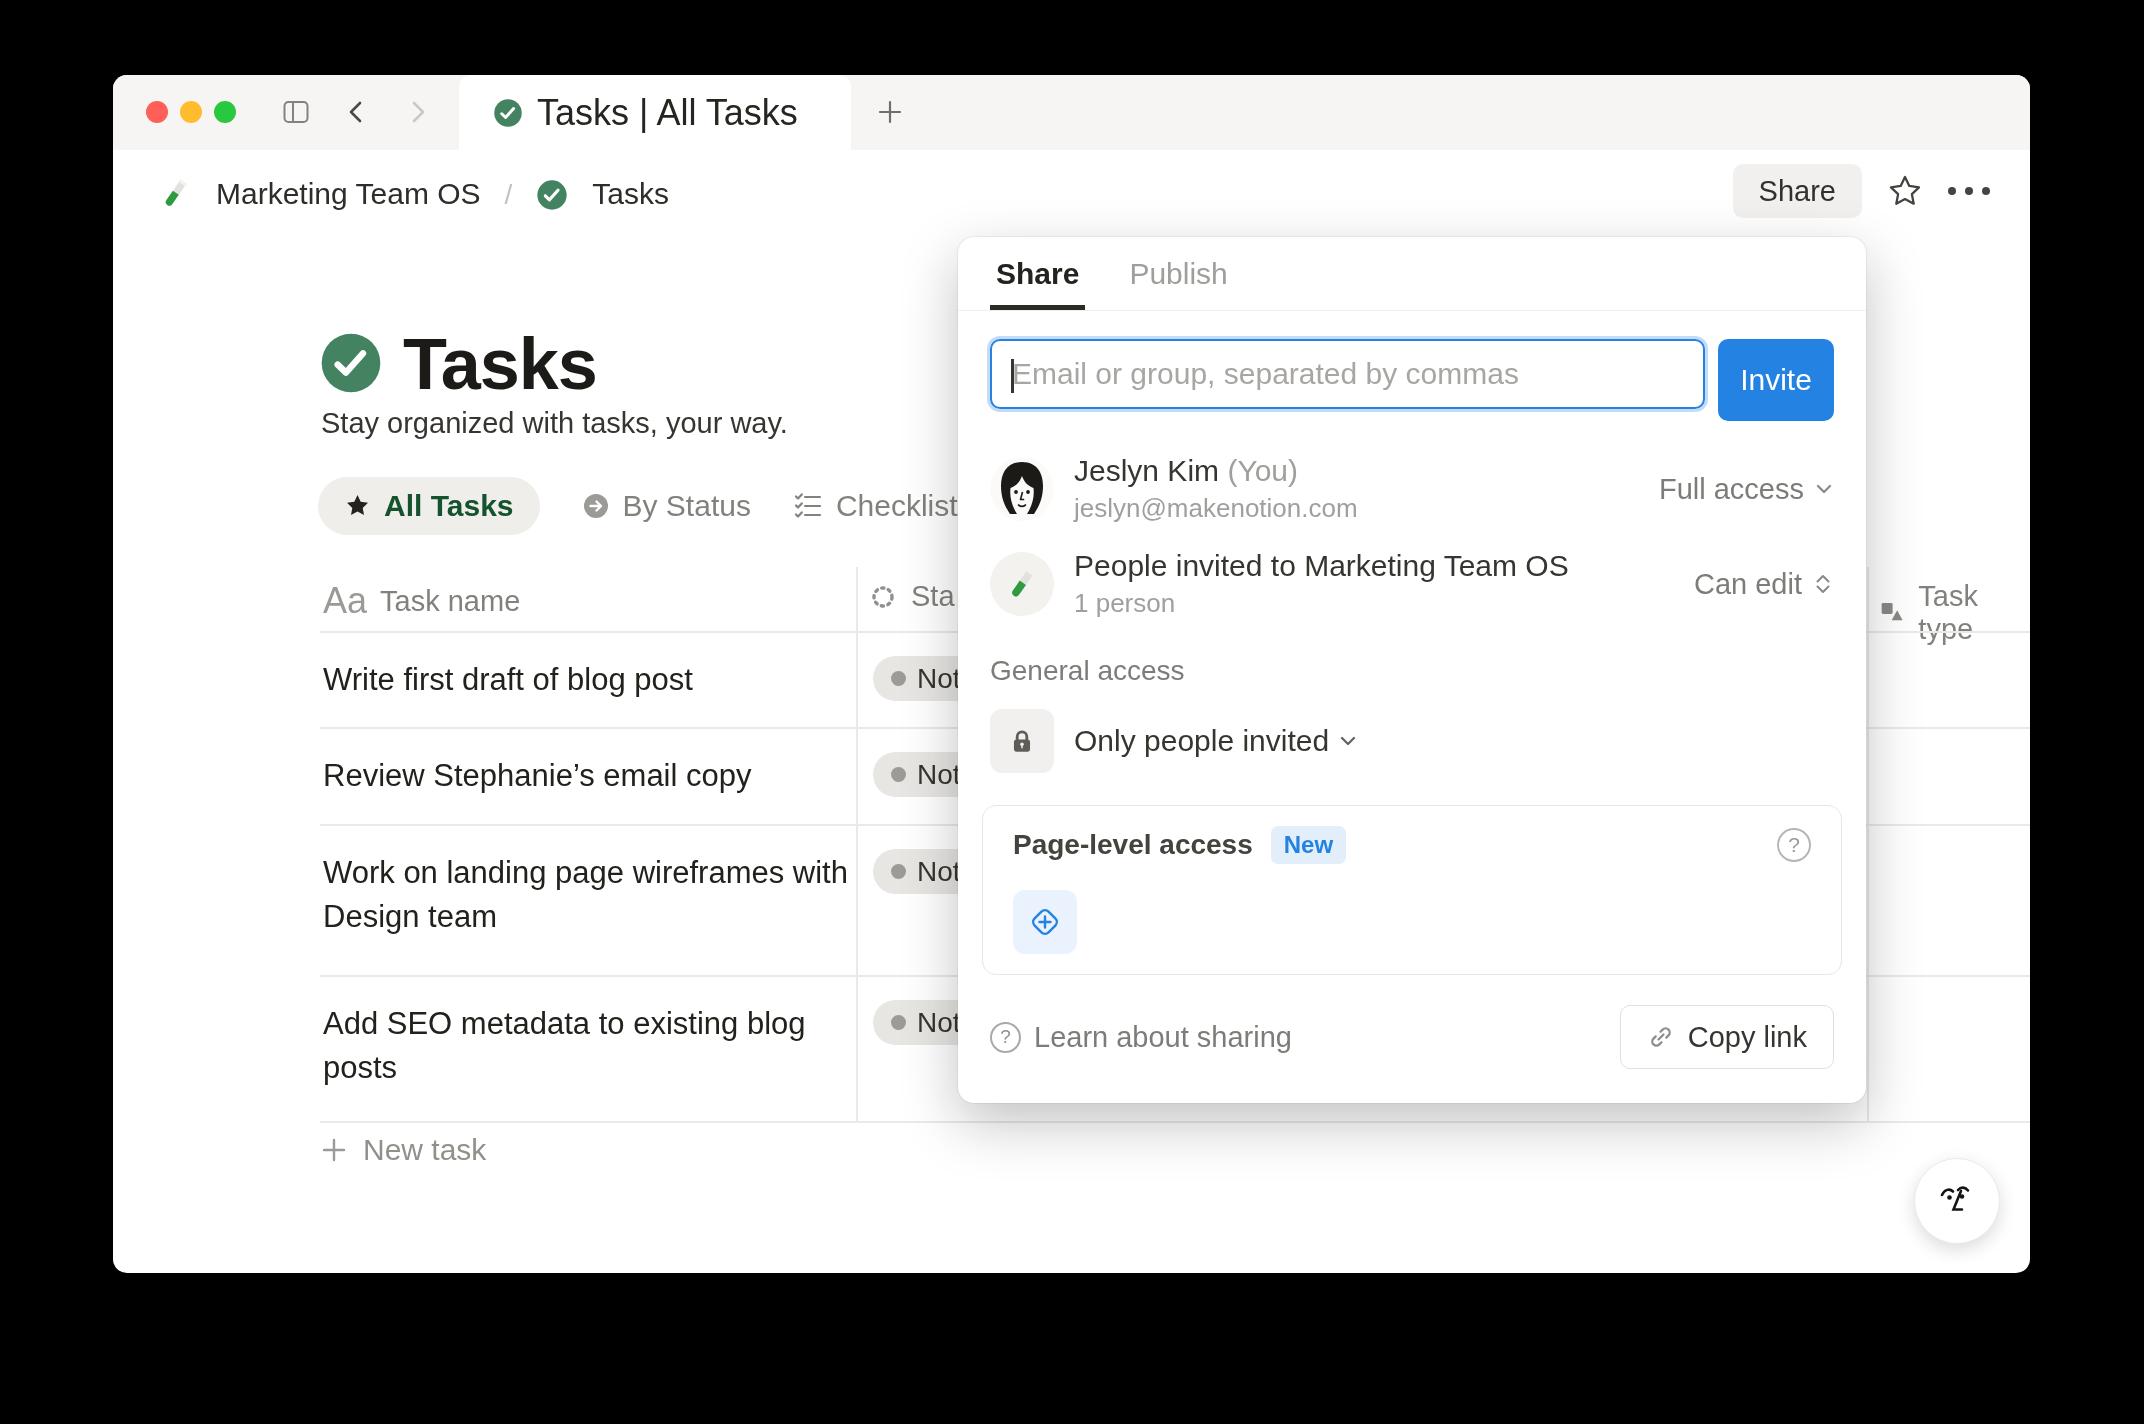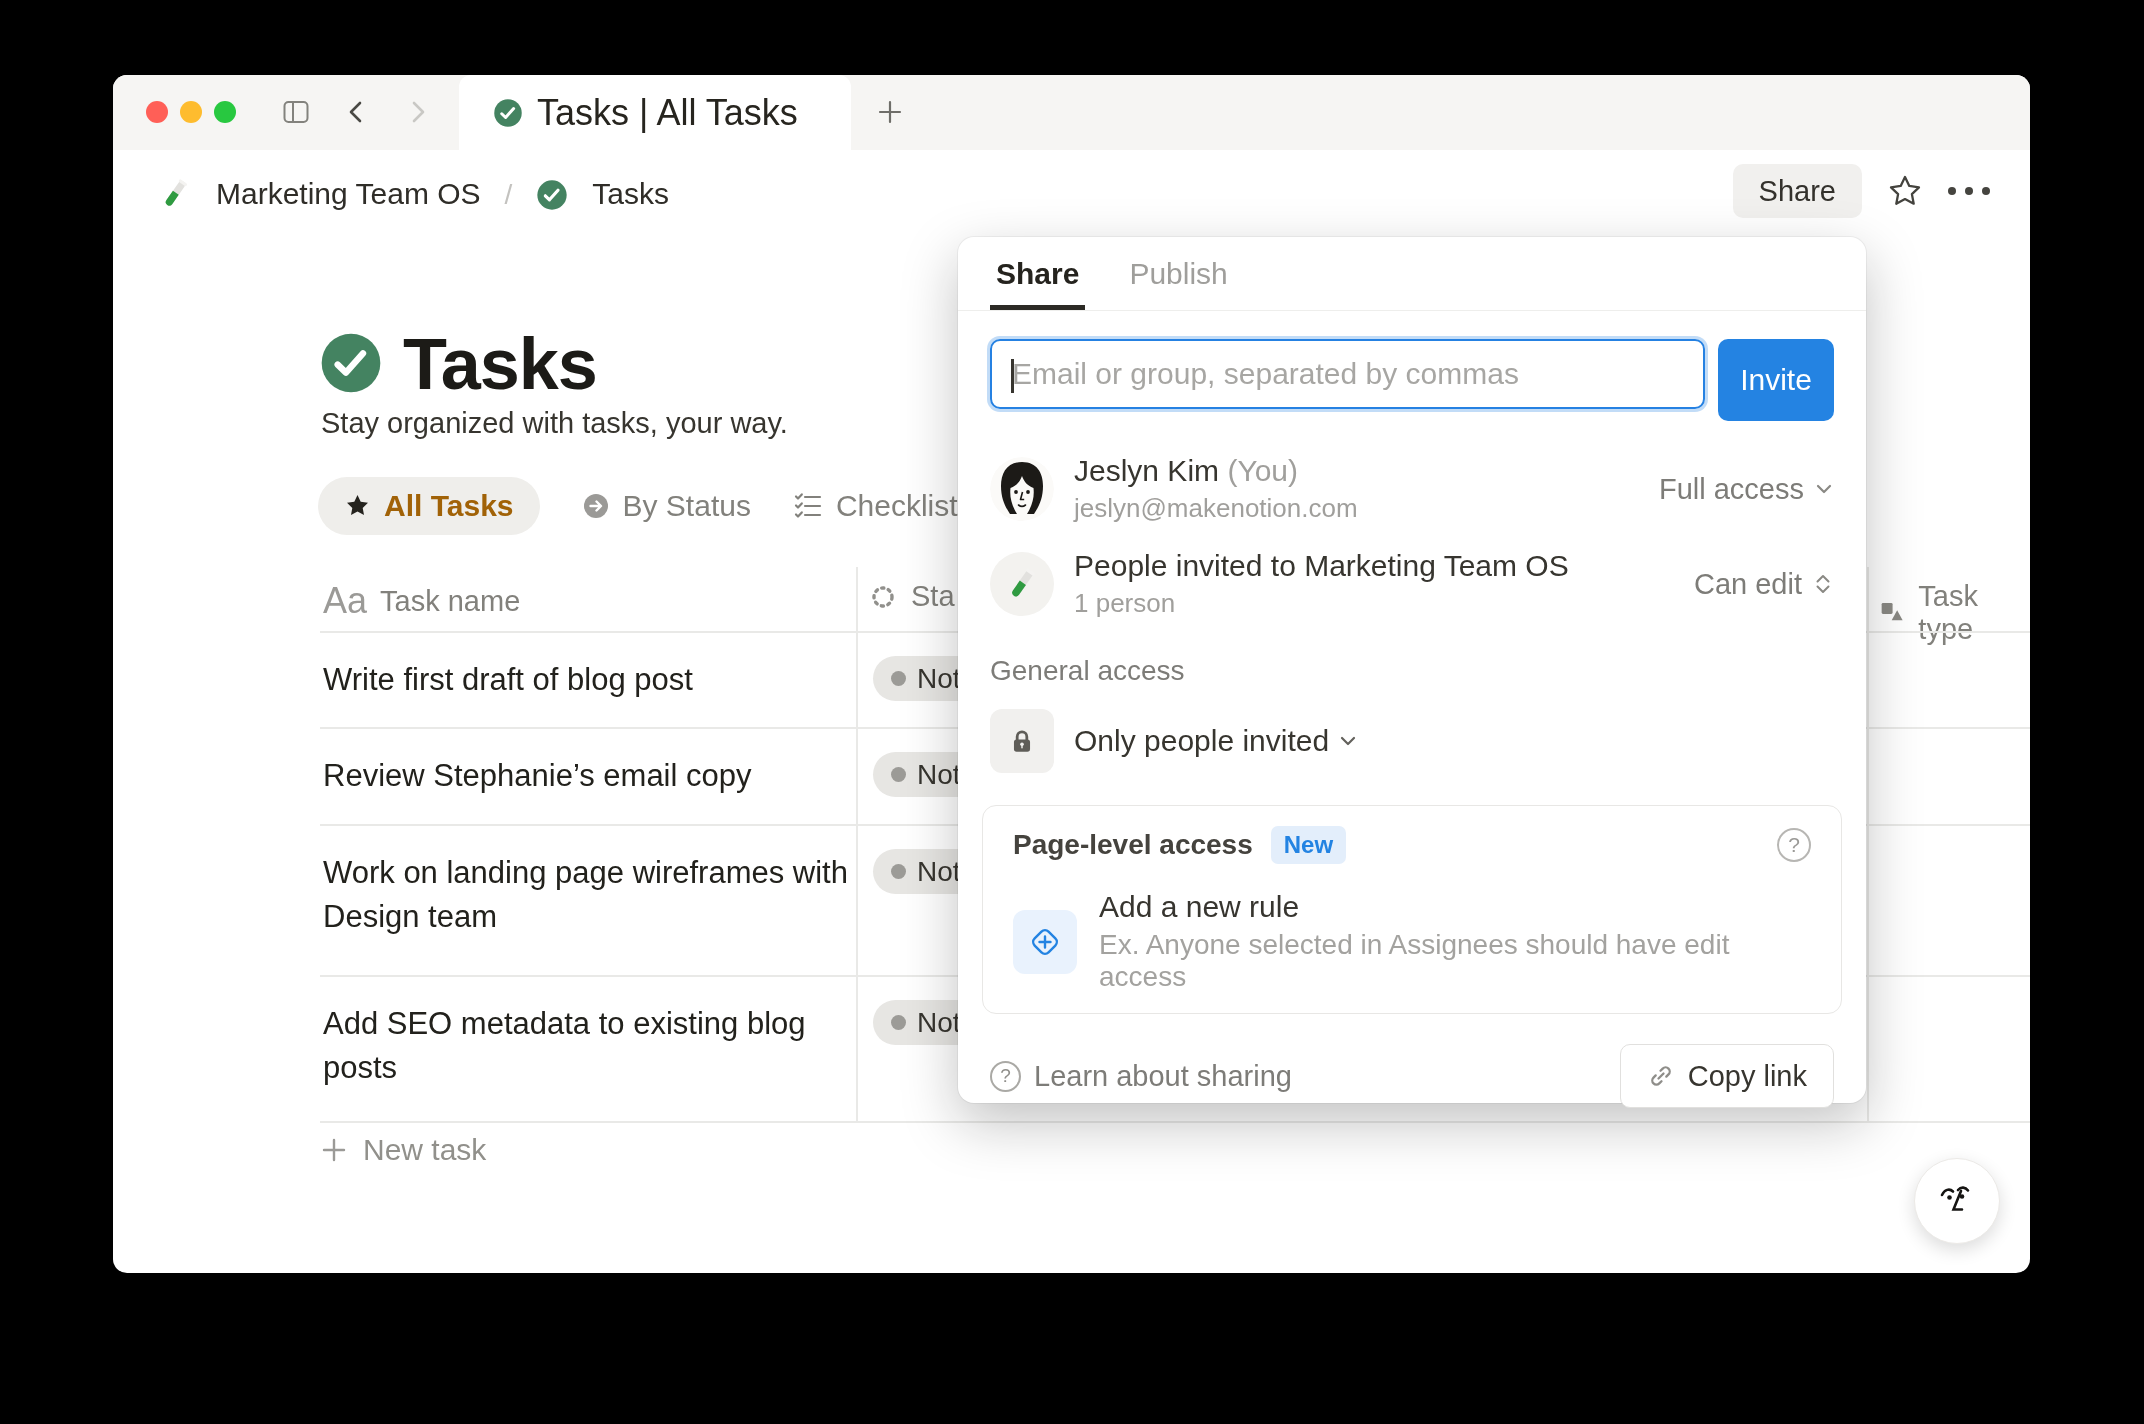--- a/index.html
+++ b/index.html
@@ -41,21 +41,21 @@
   .dots i { width:8px; height:8px; border-radius:50%; background:#45443f; }
 
   
   .page-icon { position:absolute; left:206px; top:256px; width:64px; height:64px; }
   .page-title { position:absolute; left:290px; top:248px; font-size:72px; font-weight:700; color:#1c1b17; letter-spacing:-1px; }
   .page-subtitle { position:absolute; left:208px; top:332px; font-size:29px; color:#37352f; }
 
   
   .views { position:absolute; left:205px; top:402px; height:58px; display:flex; align-items:center; gap:42px; }
   .view { display:flex; align-items:center; gap:13px; font-size:30px; font-weight:500; color:#82817c; }
-  .view.active { background:#efeeeb; border-radius:29px; height:58px; padding:0 26px; color:#a16207; font-weight:600; }
+  .view.active { background:#efeeeb; border-radius:29px; height:58px; padding:0 26px; color:#14532d; font-weight:600; }
 
   
   .th-cell { position:absolute; font-size:29px; color:#82817c; top:505px; display:flex; align-items:center; gap:13px; }
   .aa { font-size:36px; font-weight:500; color:#9b9a97; }
   .hline { position:absolute; left:207px; right:0; height:1.5px; background:#e9e9e7; }
   .vline { position:absolute; top:492px; width:1.5px; height:556px; background:#e9e9e7; }
   .row-text { position:absolute; left:210px; width:525px; font-size:31px; line-height:44px; font-weight:500; color:#22211c; }
   .pill { position:absolute; left:760px; height:45px; background:#e7e6e3; border-radius:23px;
     display:inline-flex; align-items:center; gap:11px; padding:0 24px 0 18px; white-space:nowrap; }
   .pill i { width:15px; height:15px; border-radius:50%; background:#9c9b97; }
@@ -377,24 +377,20 @@
           <span style="flex:1"></span>
           <span class="qcircle">?</span>
         </div>
         <div class="pl-rule">
           <span class="tile blue">
             <svg width="36" height="36" viewBox="0 0 36 36">
                 <rect x="8.2" y="8.2" width="19.6" height="19.6" rx="5" fill="none" stroke="#2383e2" stroke-width="2.4" transform="rotate(45 18 18)"></rect>
                 <path d="M18 12.5v11M12.5 18h11" stroke="#2383e2" stroke-width="2.4" stroke-linecap="round"></path>
               </svg>
           </span>
-          <div>
-            <div class="rule-title">Add a new rule</div>
-            <div class="rule-desc">Ex. Anyone selected in Assignees should have edit access</div>
-          </div>
         </div>
       </div>
 
       <div class="d-footer">
         <span class="learn">
           <span class="qcircle">?</span>
           <span>Learn about sharing</span>
         </span>
         <button class="copy-btn">
           <svg width="28" height="28" viewBox="0 0 28 28">

